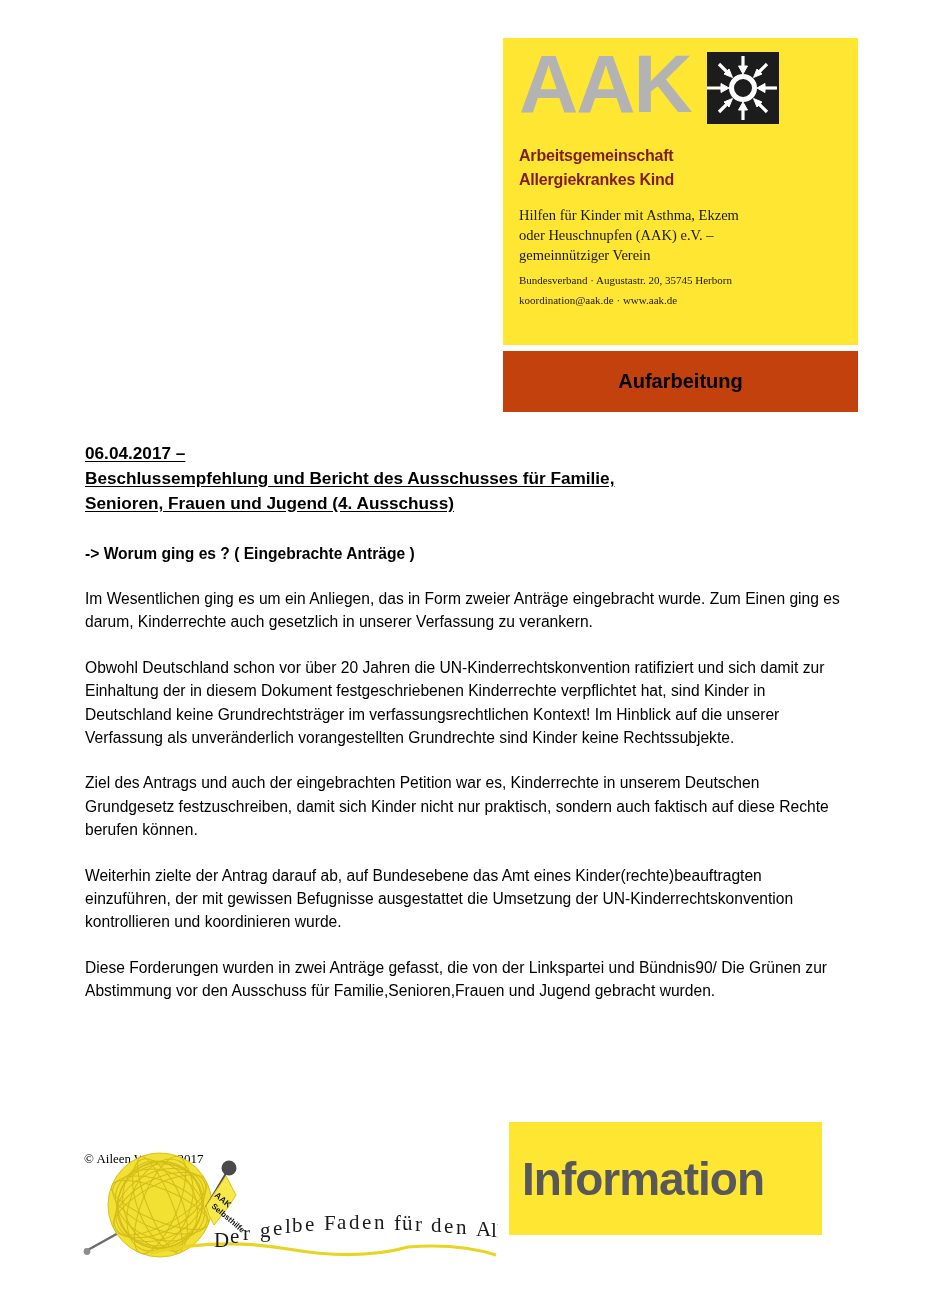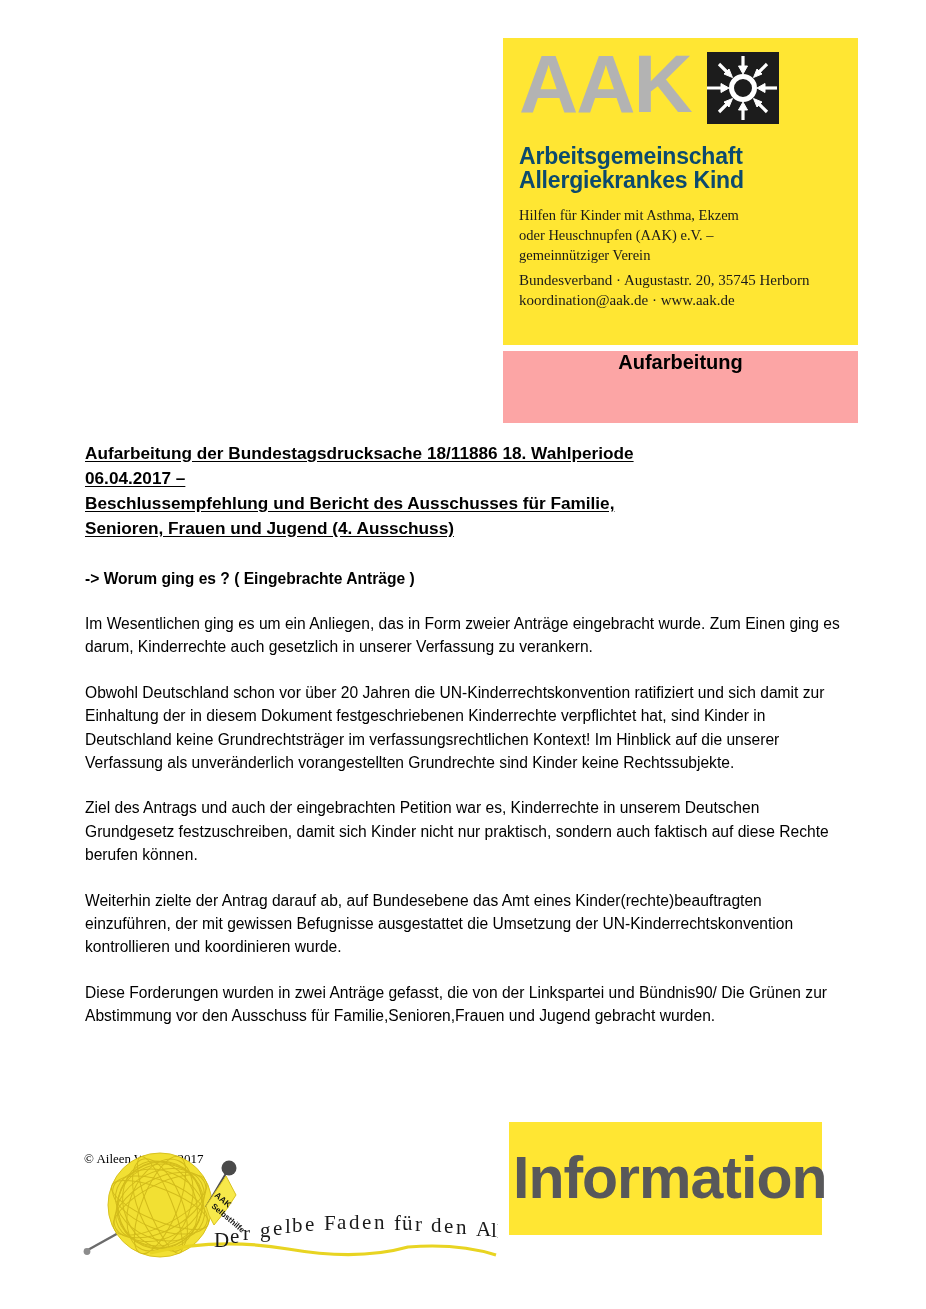--- a/index.html
+++ b/index.html
@@ -53,55 +53,56 @@
     height: 72px;
     background: #1c1c1c;
   }
 
   .logo-name {
     position: absolute;
     left: 16px;
     top: 106px;
     font-family: "Liberation Sans", sans-serif;
     font-weight: bold;
-    font-size: 23px;
+    font-size: 16px;
     line-height: 24px;
-    color: #0c4a6e;
+    color: #7f1d1d;
     letter-spacing: -0.2px;
   }
 
   .logo-sub {
     position: absolute;
     left: 16px;
     top: 167px;
     font-family: "Liberation Serif", serif;
     font-size: 14.5px;
     line-height: 20px;
     color: #1a1a1a;
   }
 
   .logo-contact {
     position: absolute;
     left: 16px;
     top: 232px;
     font-family: "Liberation Serif", serif;
-    font-size: 15px;
+    font-size: 11px;
     line-height: 20px;
     color: #1a1a1a;
   }
 
   
   .category-bar {
     position: absolute;
     left: 503px;
     top: 351px;
     width: 355px;
-    height: 72px;
-    background: #fca5a5;
+    height: 61px;
+    background: #c2410c;
     display: flex;
+    align-items: center;
     justify-content: center;
   }
   .category-bar span {
     font-family: "Liberation Sans", sans-serif;
     font-weight: bold;
     font-size: 20px;
     color: #000;
   }
 
   
@@ -168,23 +169,23 @@
     top: 1122px;
     width: 313px;
     height: 113px;
     background: #ffe633;
     display: flex;
     align-items: center;
   }
   .info-box span {
     font-family: "Liberation Sans", sans-serif;
     font-weight: bold;
-    font-size: 59px;
+    font-size: 46px;
     color: #58585a;
-    padding-left: 4px;
+    padding-left: 13px;
     letter-spacing: -1px;
     line-height: 1;
   }
 </style>
 </head>
 <body>
 
 <div class="logo-block">
 
   <div class="logo-top">
@@ -256,21 +257,20 @@
   </div>
 </div>
 
 <div class="category-bar">
   <span>Aufarbeitung</span>
 </div>
 
 <div class="doc-body">
 
   <h1 class="doc-title">
-    <span class="tline u">Aufarbeitung der Bundestagsdrucksache 18/11886 18. Wahlperiode</span>
     <span class="tline u">06.04.2017 –</span>
     <span class="tline u">Beschlussempfehlung und Bericht des Ausschusses für Familie,</span>
     <span class="tline u">Senioren, Frauen und Jugend (4. Ausschuss)</span>
   </h1>
 
   <p class="doc-question">-&gt; Worum ging es ? ( Eingebrachte Anträge )</p>
 
   <p class="doc-para">Im Wesentlichen ging es um ein Anliegen, das in Form zweier Anträge eingebracht wurde. Zum Einen ging es darum, Kinderrechte auch gesetzlich in unserer Verfassung zu verankern.</p>
   <p class="doc-para">Obwohl Deutschland schon vor über 20 Jahren die UN-Kinderrechtskonvention ratifiziert und sich damit zur Einhaltung der in diesem Dokument festgeschriebenen Kinderrechte verpflichtet hat, sind Kinder in Deutschland keine Grundrechtsträger im verfassungsrechtlichen Kontext! Im Hinblick auf die unserer Verfassung als unveränderlich vorangestellten Grundrechte sind Kinder keine Rechtssubjekte.</p>
   <p class="doc-para">Ziel des Antrags und auch der eingebrachten Petition war es, Kinderrechte in unserem Deutschen Grundgesetz festzuschreiben, damit sich Kinder nicht nur praktisch, sondern auch faktisch auf diese Rechte berufen können.</p>

